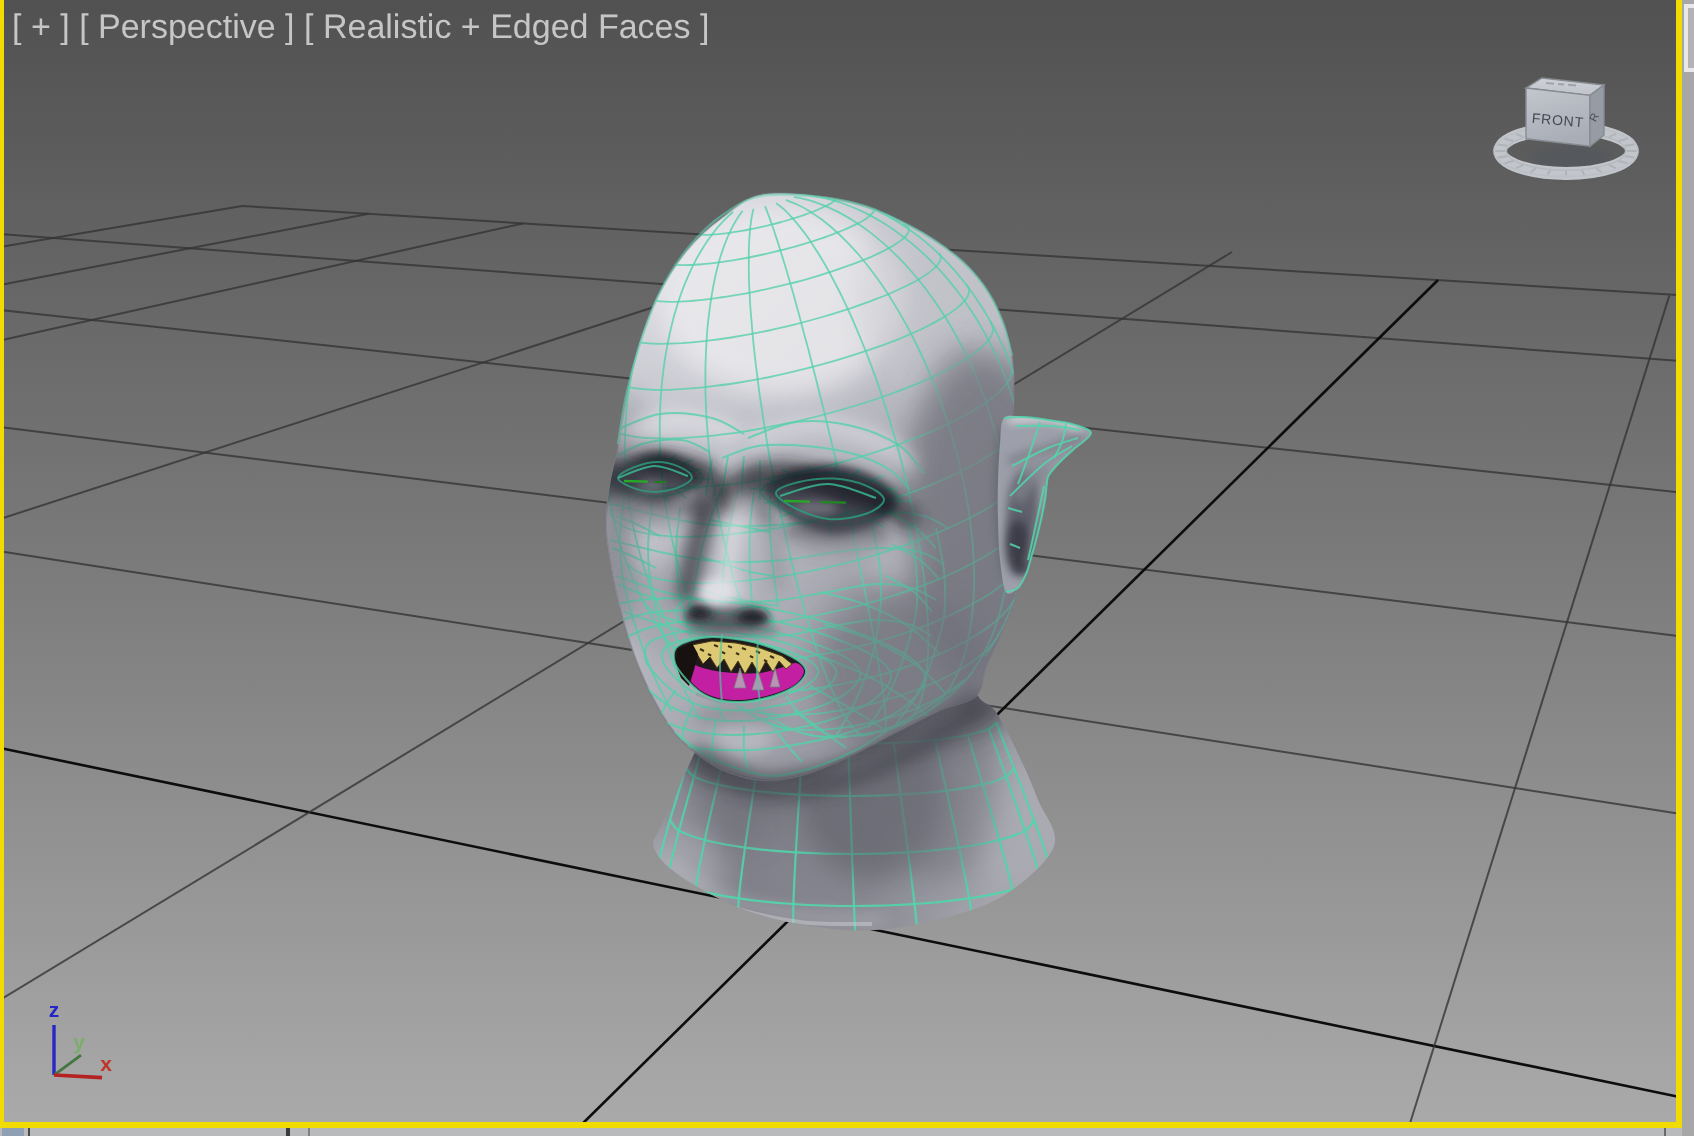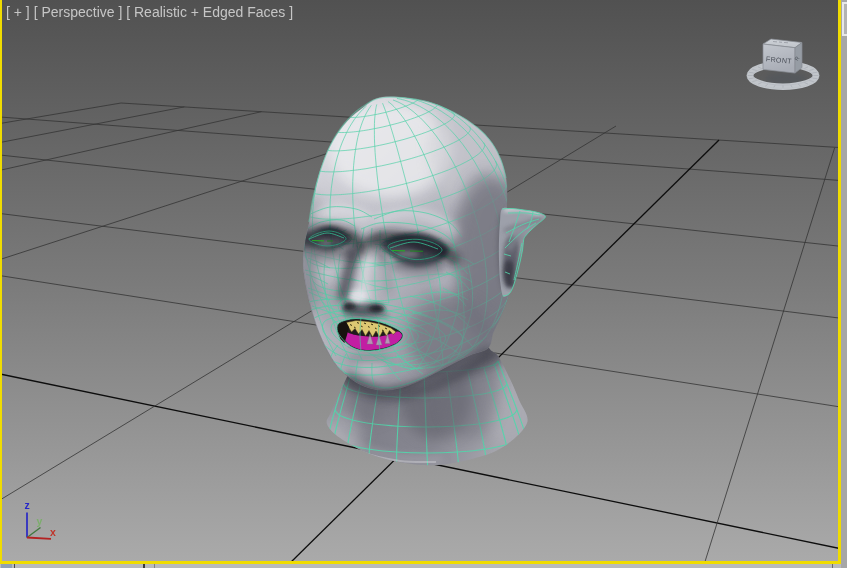--- a/index.html
+++ b/index.html
@@ -1,19 +1,19 @@
 <!DOCTYPE html>
 <html><head>
 <meta charset="utf-8">
 <style>
   html,body { margin:0; padding:0; background:#3c3c3c; }
   #stage { position:relative; width:847px; height:568px; overflow:hidden;
            font-family:"Liberation Sans", sans-serif; }
   #viewport-label { position:absolute; left:6px; top:4px; color:#c6c6c6;
-       font-size:14px; letter-spacing:0px; white-space:pre; z-index:5; }
+       font-size:17px; letter-spacing:0px; white-space:pre; z-index:5; }
   #viewport-label span { cursor:pointer; }
   .border { position:absolute; background:#f0dc00; z-index:6; }
   #border-left { left:0; top:0; width:2px; height:568px; }
   #border-right { left:838px; top:0; width:3px; height:568px; }
   #border-bottom { left:0; top:561px; width:841px; height:3px; }
   #right-strip { position:absolute; left:841px; top:0; width:6px; height:568px;
        background:#a7a7a7; z-index:7; }
   #right-strip .panel-frag { position:absolute; left:1px; top:2px; width:5px; height:30px;
        background:#b3b3b3; border-top:2px solid #e8e8e8; border-left:2px solid #e8e8e8;
        border-bottom:2px solid #e8e8e8; }

